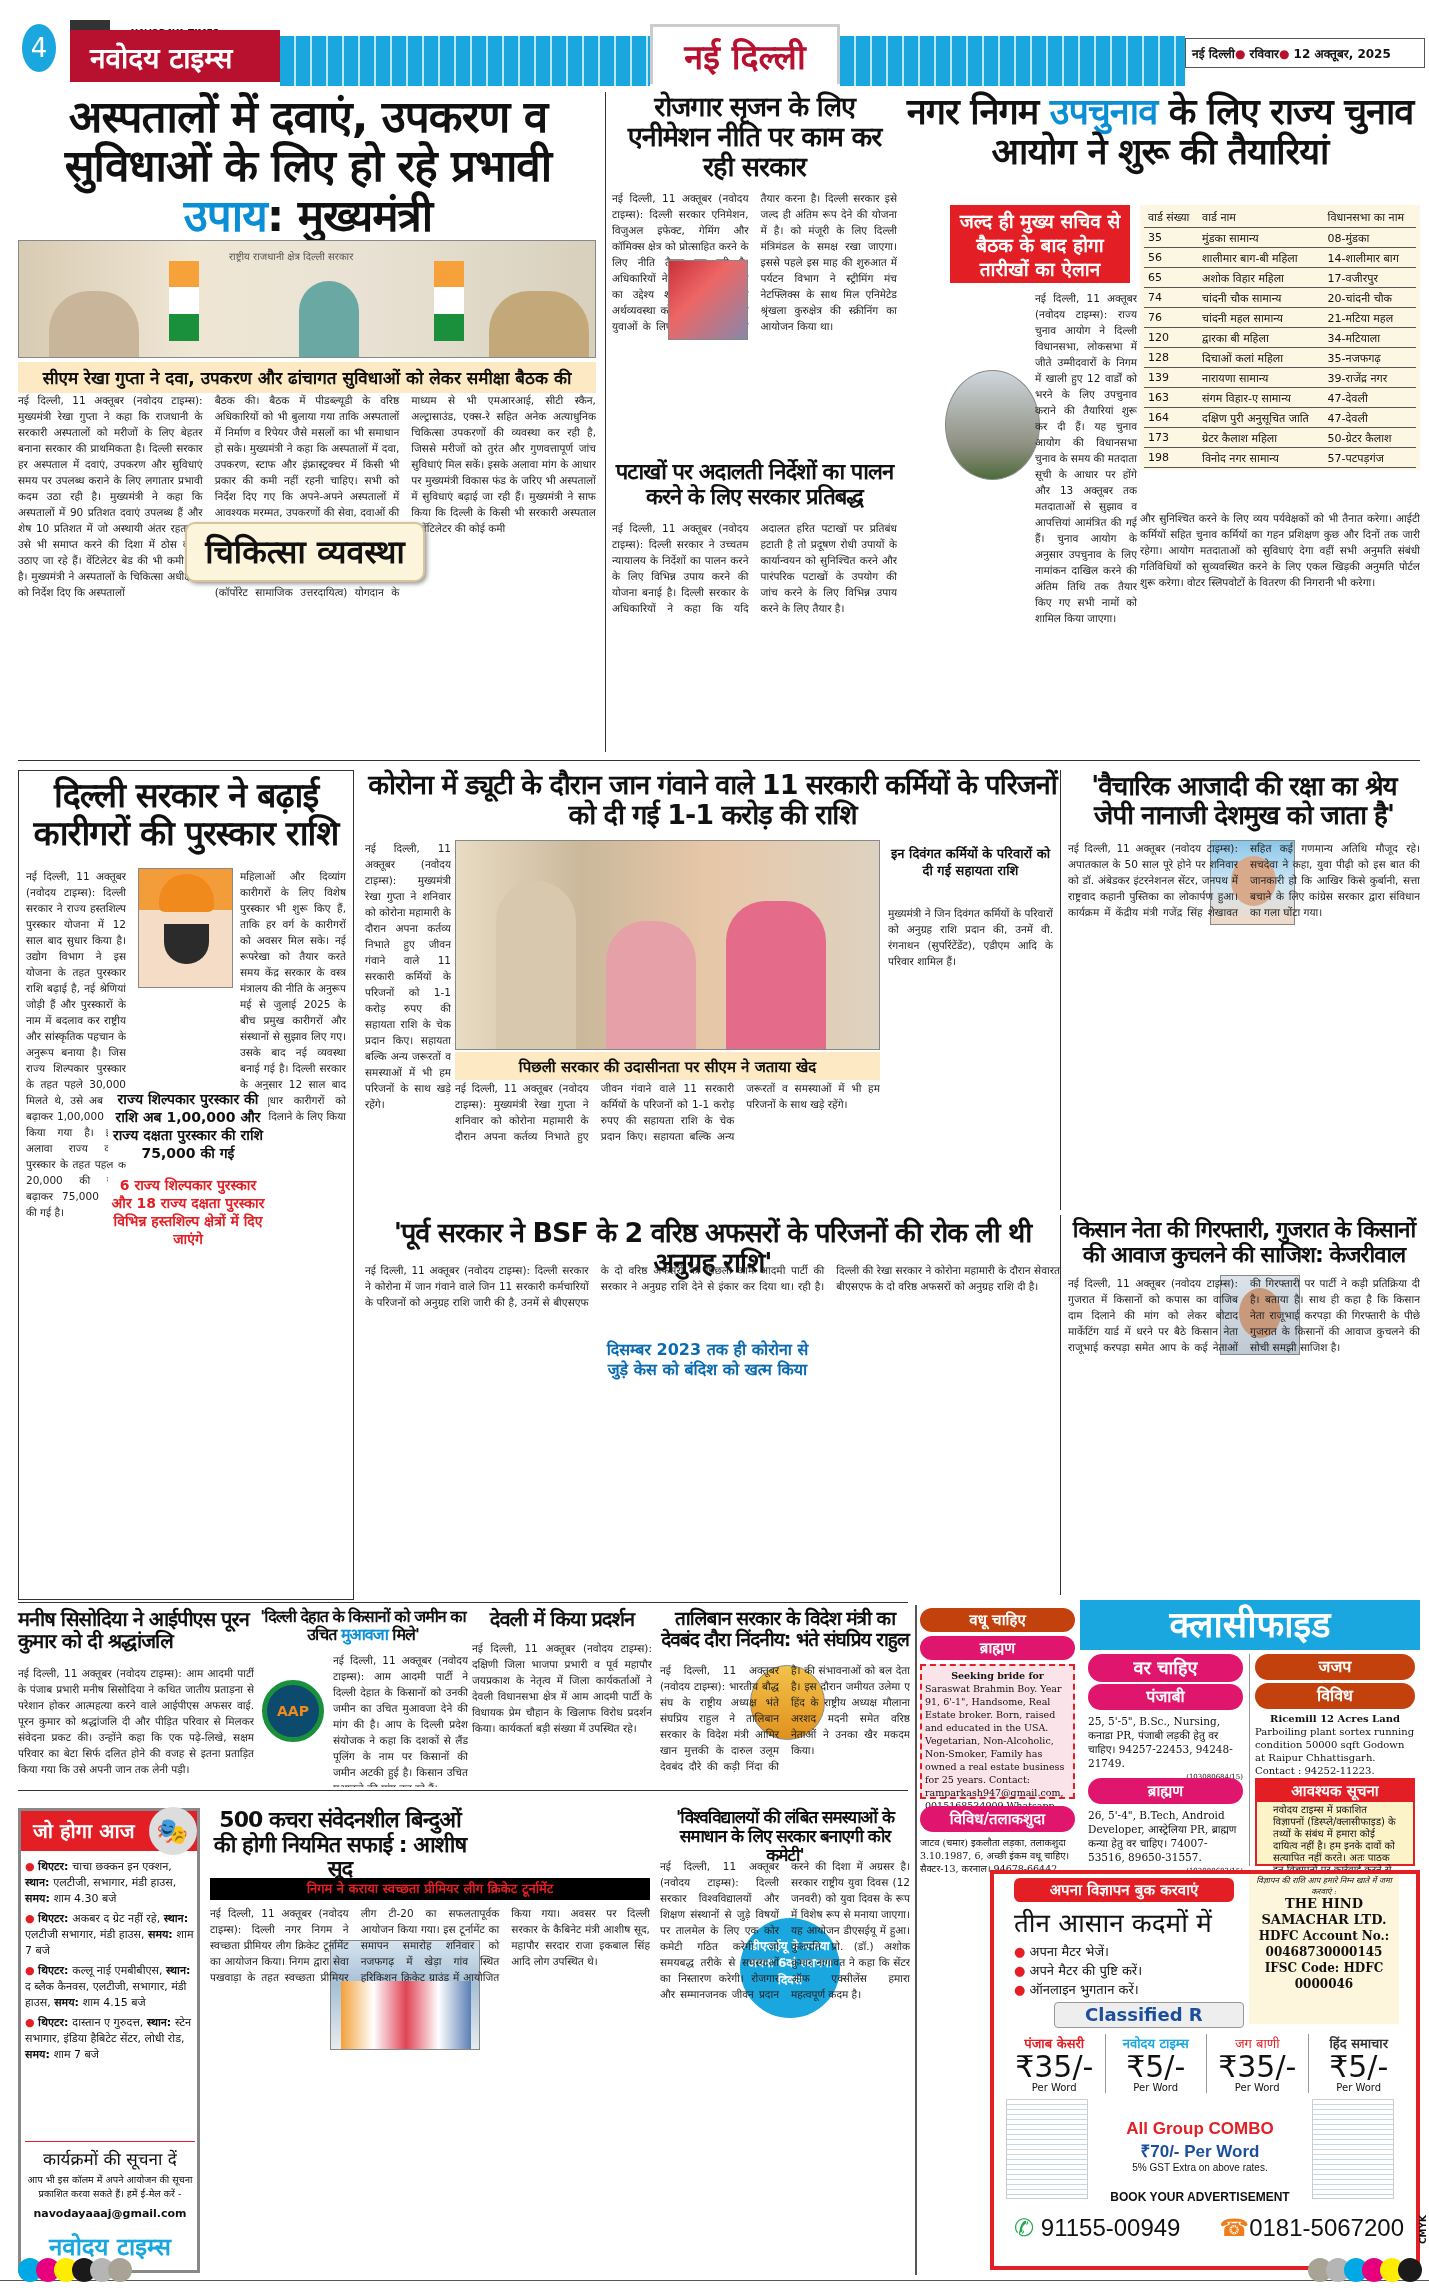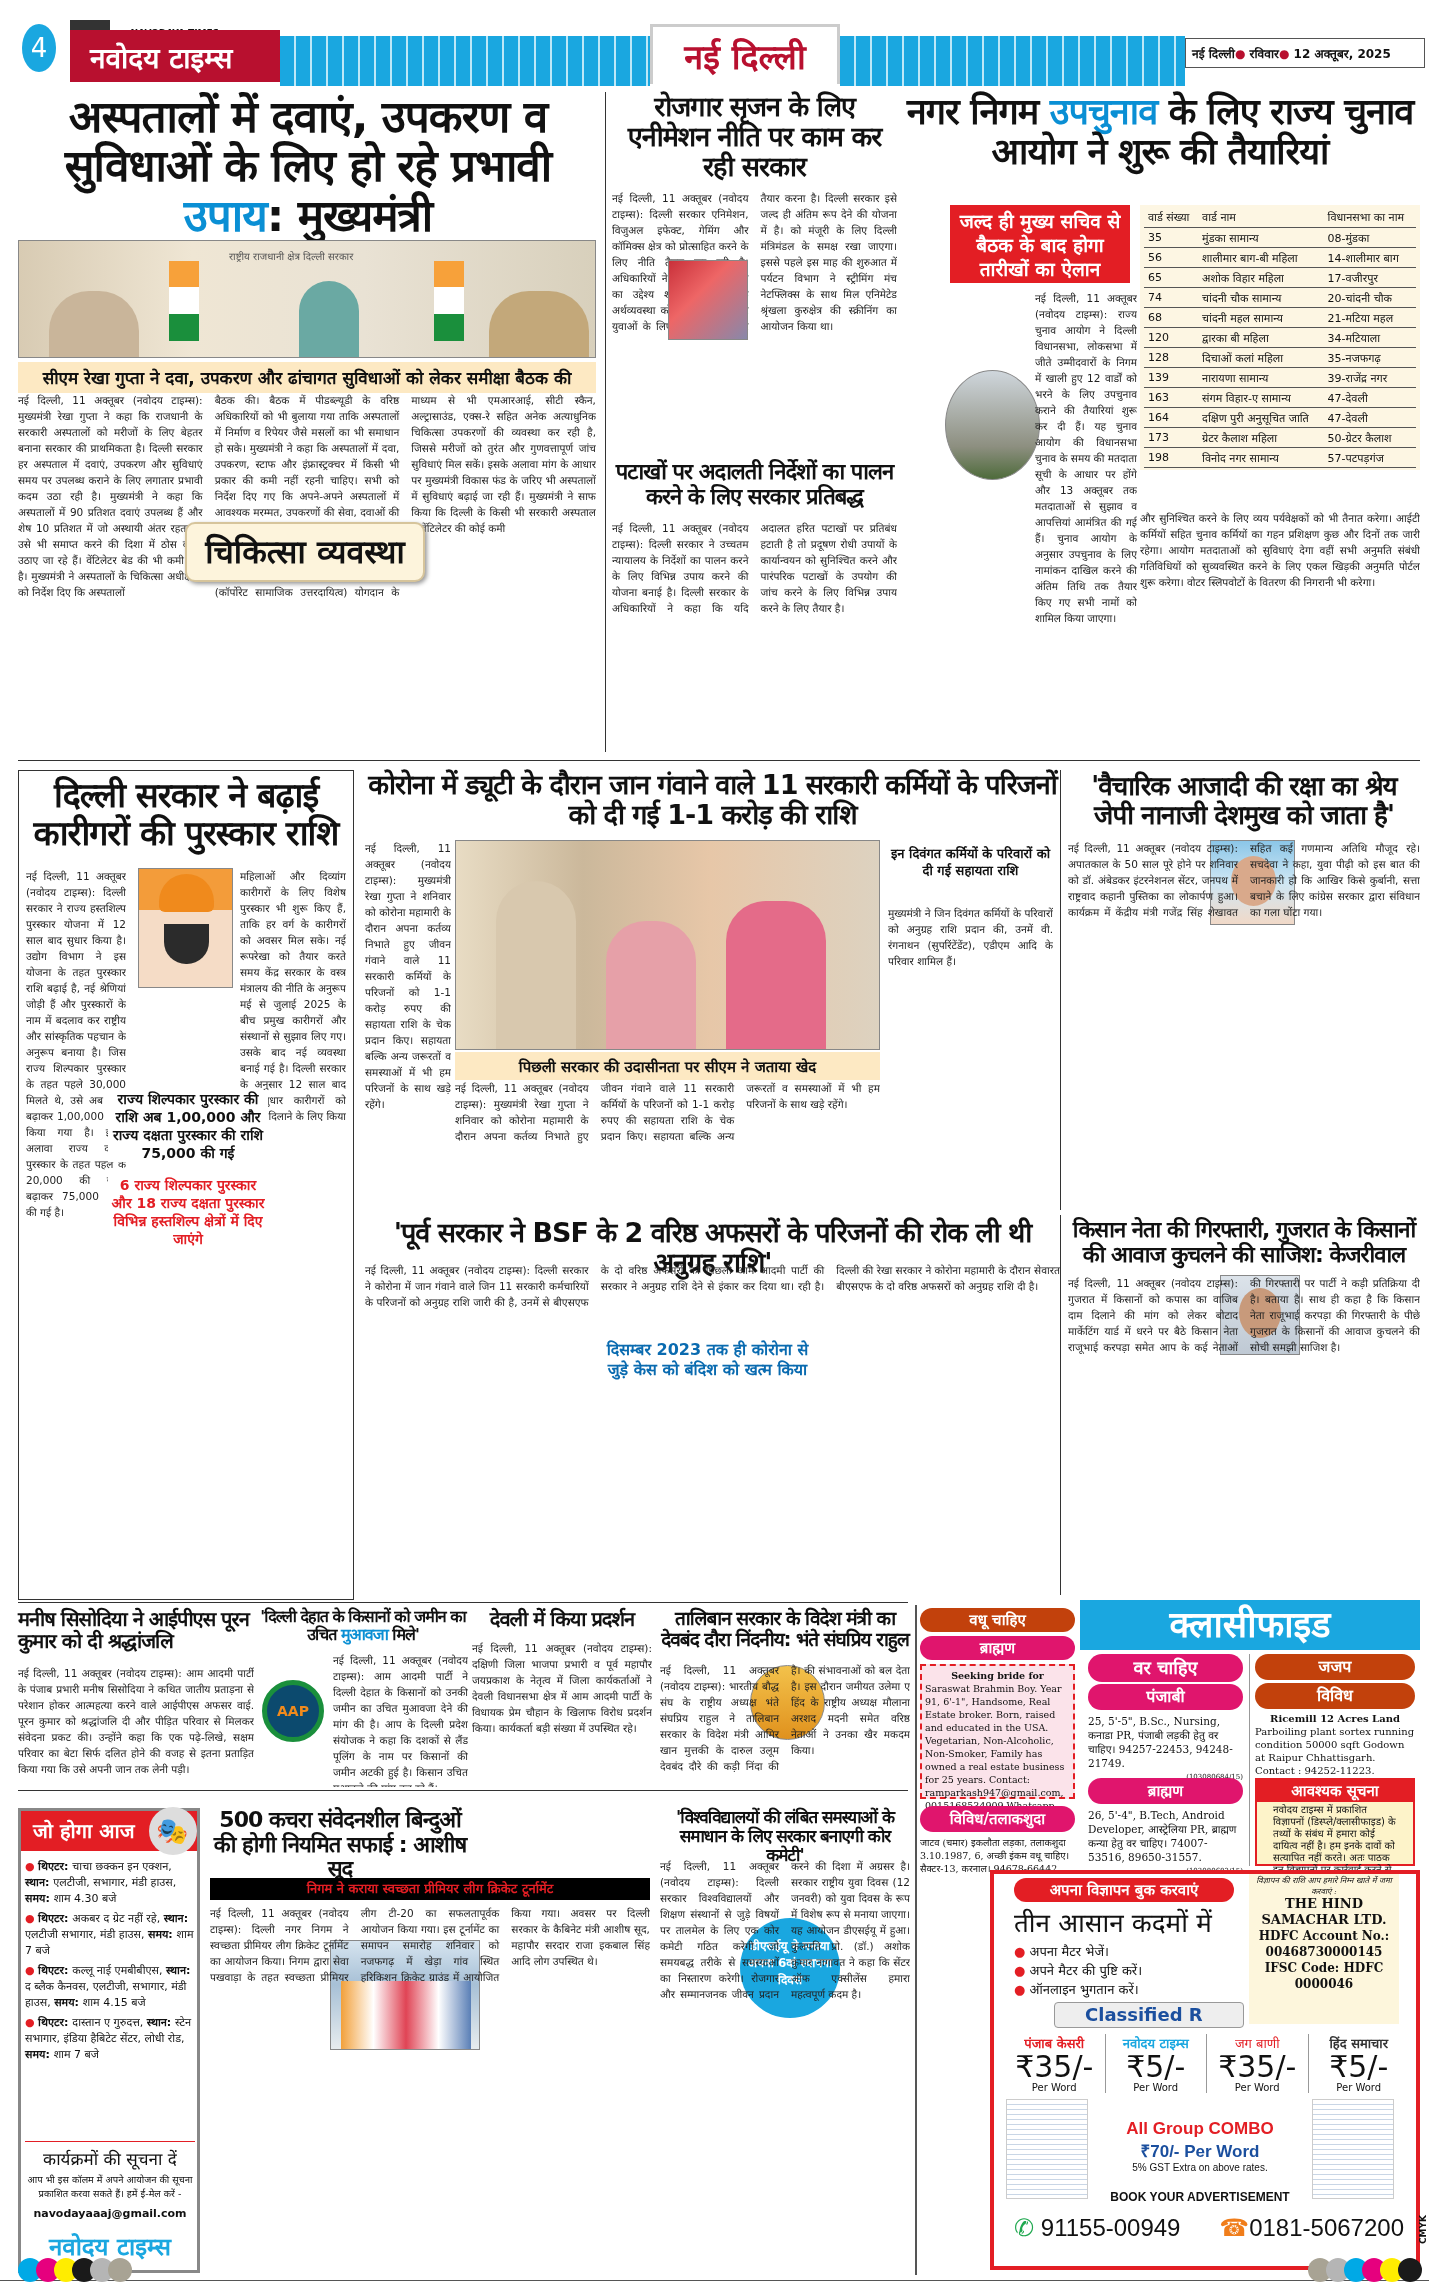--- a/index.html
+++ b/index.html
@@ -110,21 +110,21 @@
           <td>65</td>
           <td>अशोक विहार महिला</td>
           <td>17-वजीरपुर</td>
         </tr>
         <tr>
           <td>74</td>
           <td>चांदनी चौक सामान्य</td>
           <td>20-चांदनी चौक</td>
         </tr>
         <tr>
-          <td>68</td>
+          <td>76</td>
           <td>चांदनी महल सामान्य</td>
           <td>21-मटिया महल</td>
         </tr>
         <tr>
           <td>120</td>
           <td>द्वारका बी महिला</td>
           <td>34-मटियाला</td>
         </tr>
         <tr>
           <td>128</td>
@@ -284,21 +284,21 @@
   <div style="font-weight:bold;text-align:center">Ricemill 12 Acres Land</div>
   <span>Parboiling plant sortex running condition 50000 sqft Godown at Raipur Chhattisgarh. Contact : 94252-11223.</span>
   <div style="font-size:7px;text-align:right">(103080593/17)</div>
 </div>
 <div class="abs" style="left:1255px;top:1778px;width:160px;height:88px;border:2px solid #e31e24;background:#fdf3c9">
   <div class="ad-red" style="font-size:15px;font-weight:bold;text-align:center;height:22px">आवश्यक सूचना</div>
   <div style="font-size:10px;line-height:12px;padding:2px 16px">नवोदय टाइम्स में प्रकाशित विज्ञापनों (डिस्प्ले/क्लासीफाइड) के तथ्यों के संबंध में हमारा कोई दायित्व नहीं है। हम इनके दावों को सत्यापित नहीं करते। अतः पाठक इन विज्ञापनों पर कार्रवाई करने से पूर्व तथ्यों की स्वयं पुष्टि कर लें।</div>
 </div>
 
 <div class="abs" style="left:990px;top:1870px;width:430px;height:400px;border:4px solid #e31e24;background:#fff">
-  <div class="abs ad-red" style="left:20px;top:4px;width:220px;height:24px;border-radius:12px;font-size:15px;font-weight:bold;text-align:center;line-height:24px">अपना विज्ञापन बुक करवाएं</div>
+  <div class="abs ad-red" style="left:20px;top:4px;width:220px;height:24px;border-radius:6px;font-size:15px;font-weight:bold;text-align:center;line-height:24px">अपना विज्ञापन बुक करवाएं</div>
   <div class="abs" style="left:20px;top:30px;width:240px;font-size:26px">तीन आसान कदमों में</div>
   <div class="abs" style="left:20px;top:68px;width:230px" id="booking-steps">
       <div style="font-size: 13px; line-height: 19px;"><span style="color:#e31e24">● </span><span>अपना मैटर भेजें।</span></div>
       <div style="font-size: 13px; line-height: 19px;"><span style="color:#e31e24">● </span><span>अपने मैटर की पुष्टि करें।</span></div>
       <div style="font-size: 13px; line-height: 19px;"><span style="color:#e31e24">● </span><span>ऑनलाइन भुगतान करें।</span></div>
     </div>
   <div class="abs" style="left:60px;top:128px;width:190px;height:26px;border:1px solid #999;border-radius:4px;background:#eee;color:#1b4f9e;font-size:18px;font-weight:bold;padding-left:30px;line-height:24px">Classified R</div>
   <div class="abs serif" style="left:255px;top:0;width:150px;height:150px;background:#fdf6dc;text-align:center;padding-top:0">
     <div style="font-size:8px;font-style:italic">विज्ञापन की राशि आप हमारे निम्न खाते में जमा करवाएं :</div>
     <div style="font-size:13px;font-weight:bold;line-height:16px">THE HIND SAMACHAR LTD.</div>

